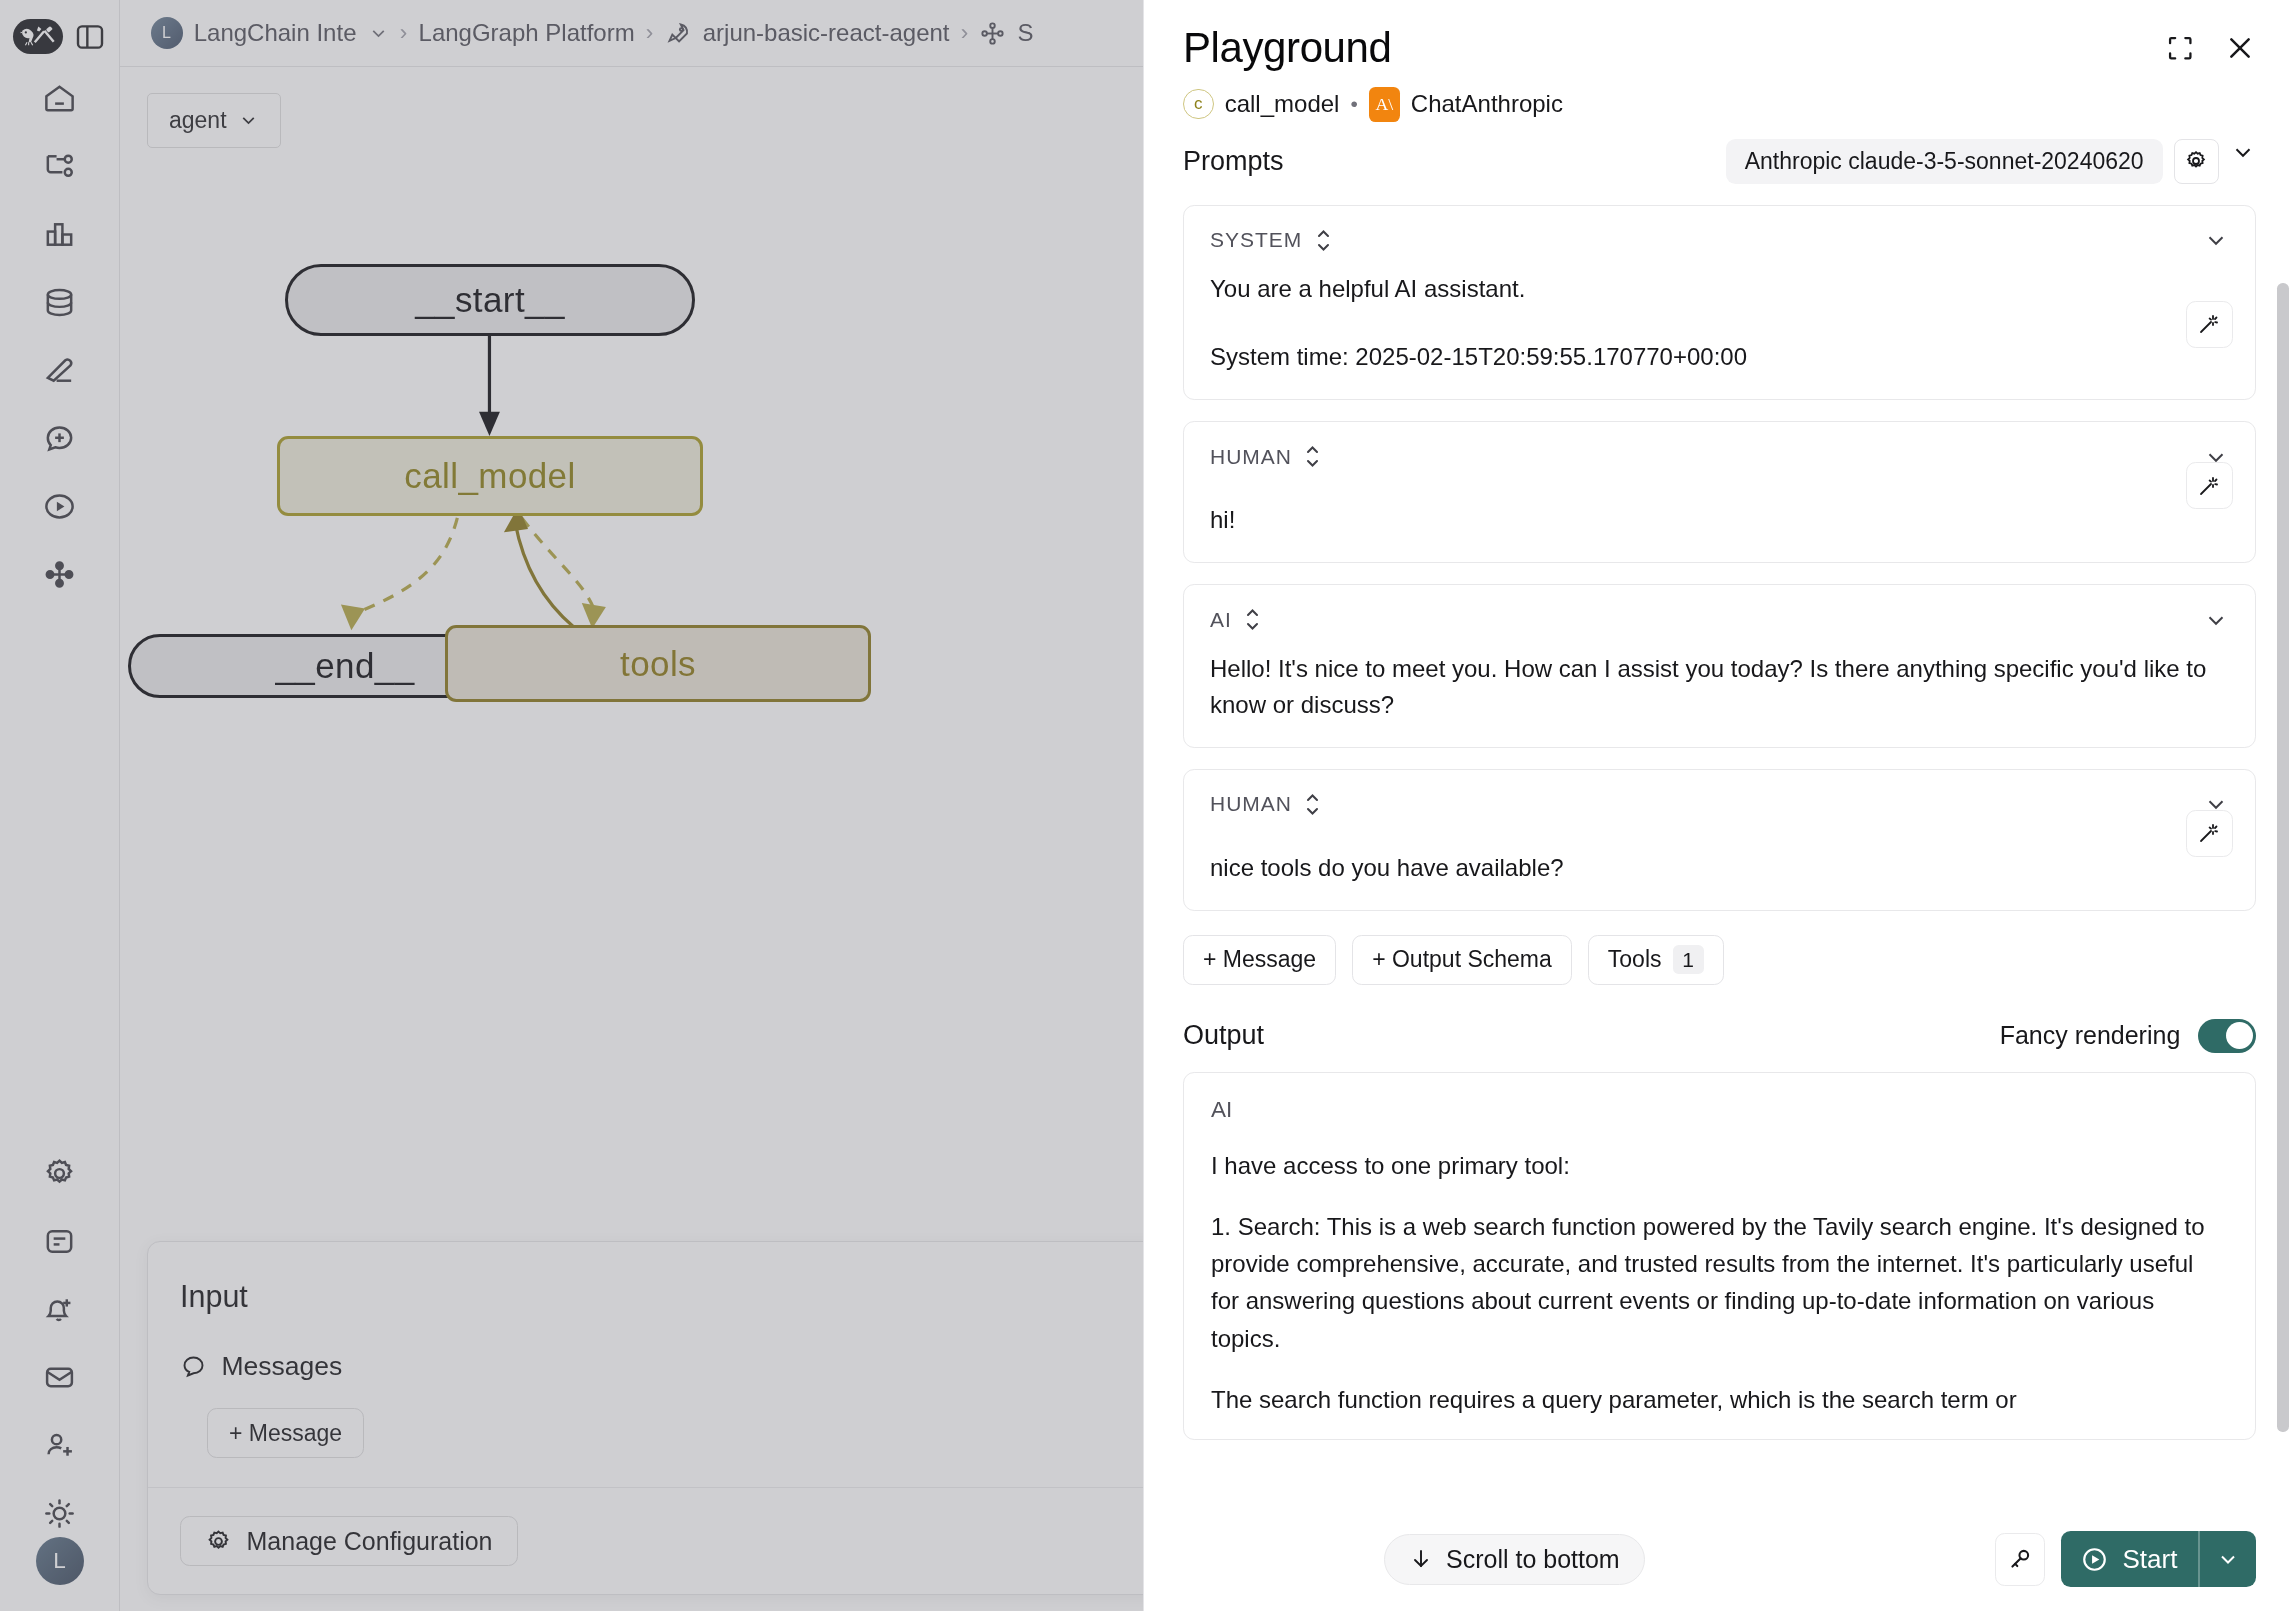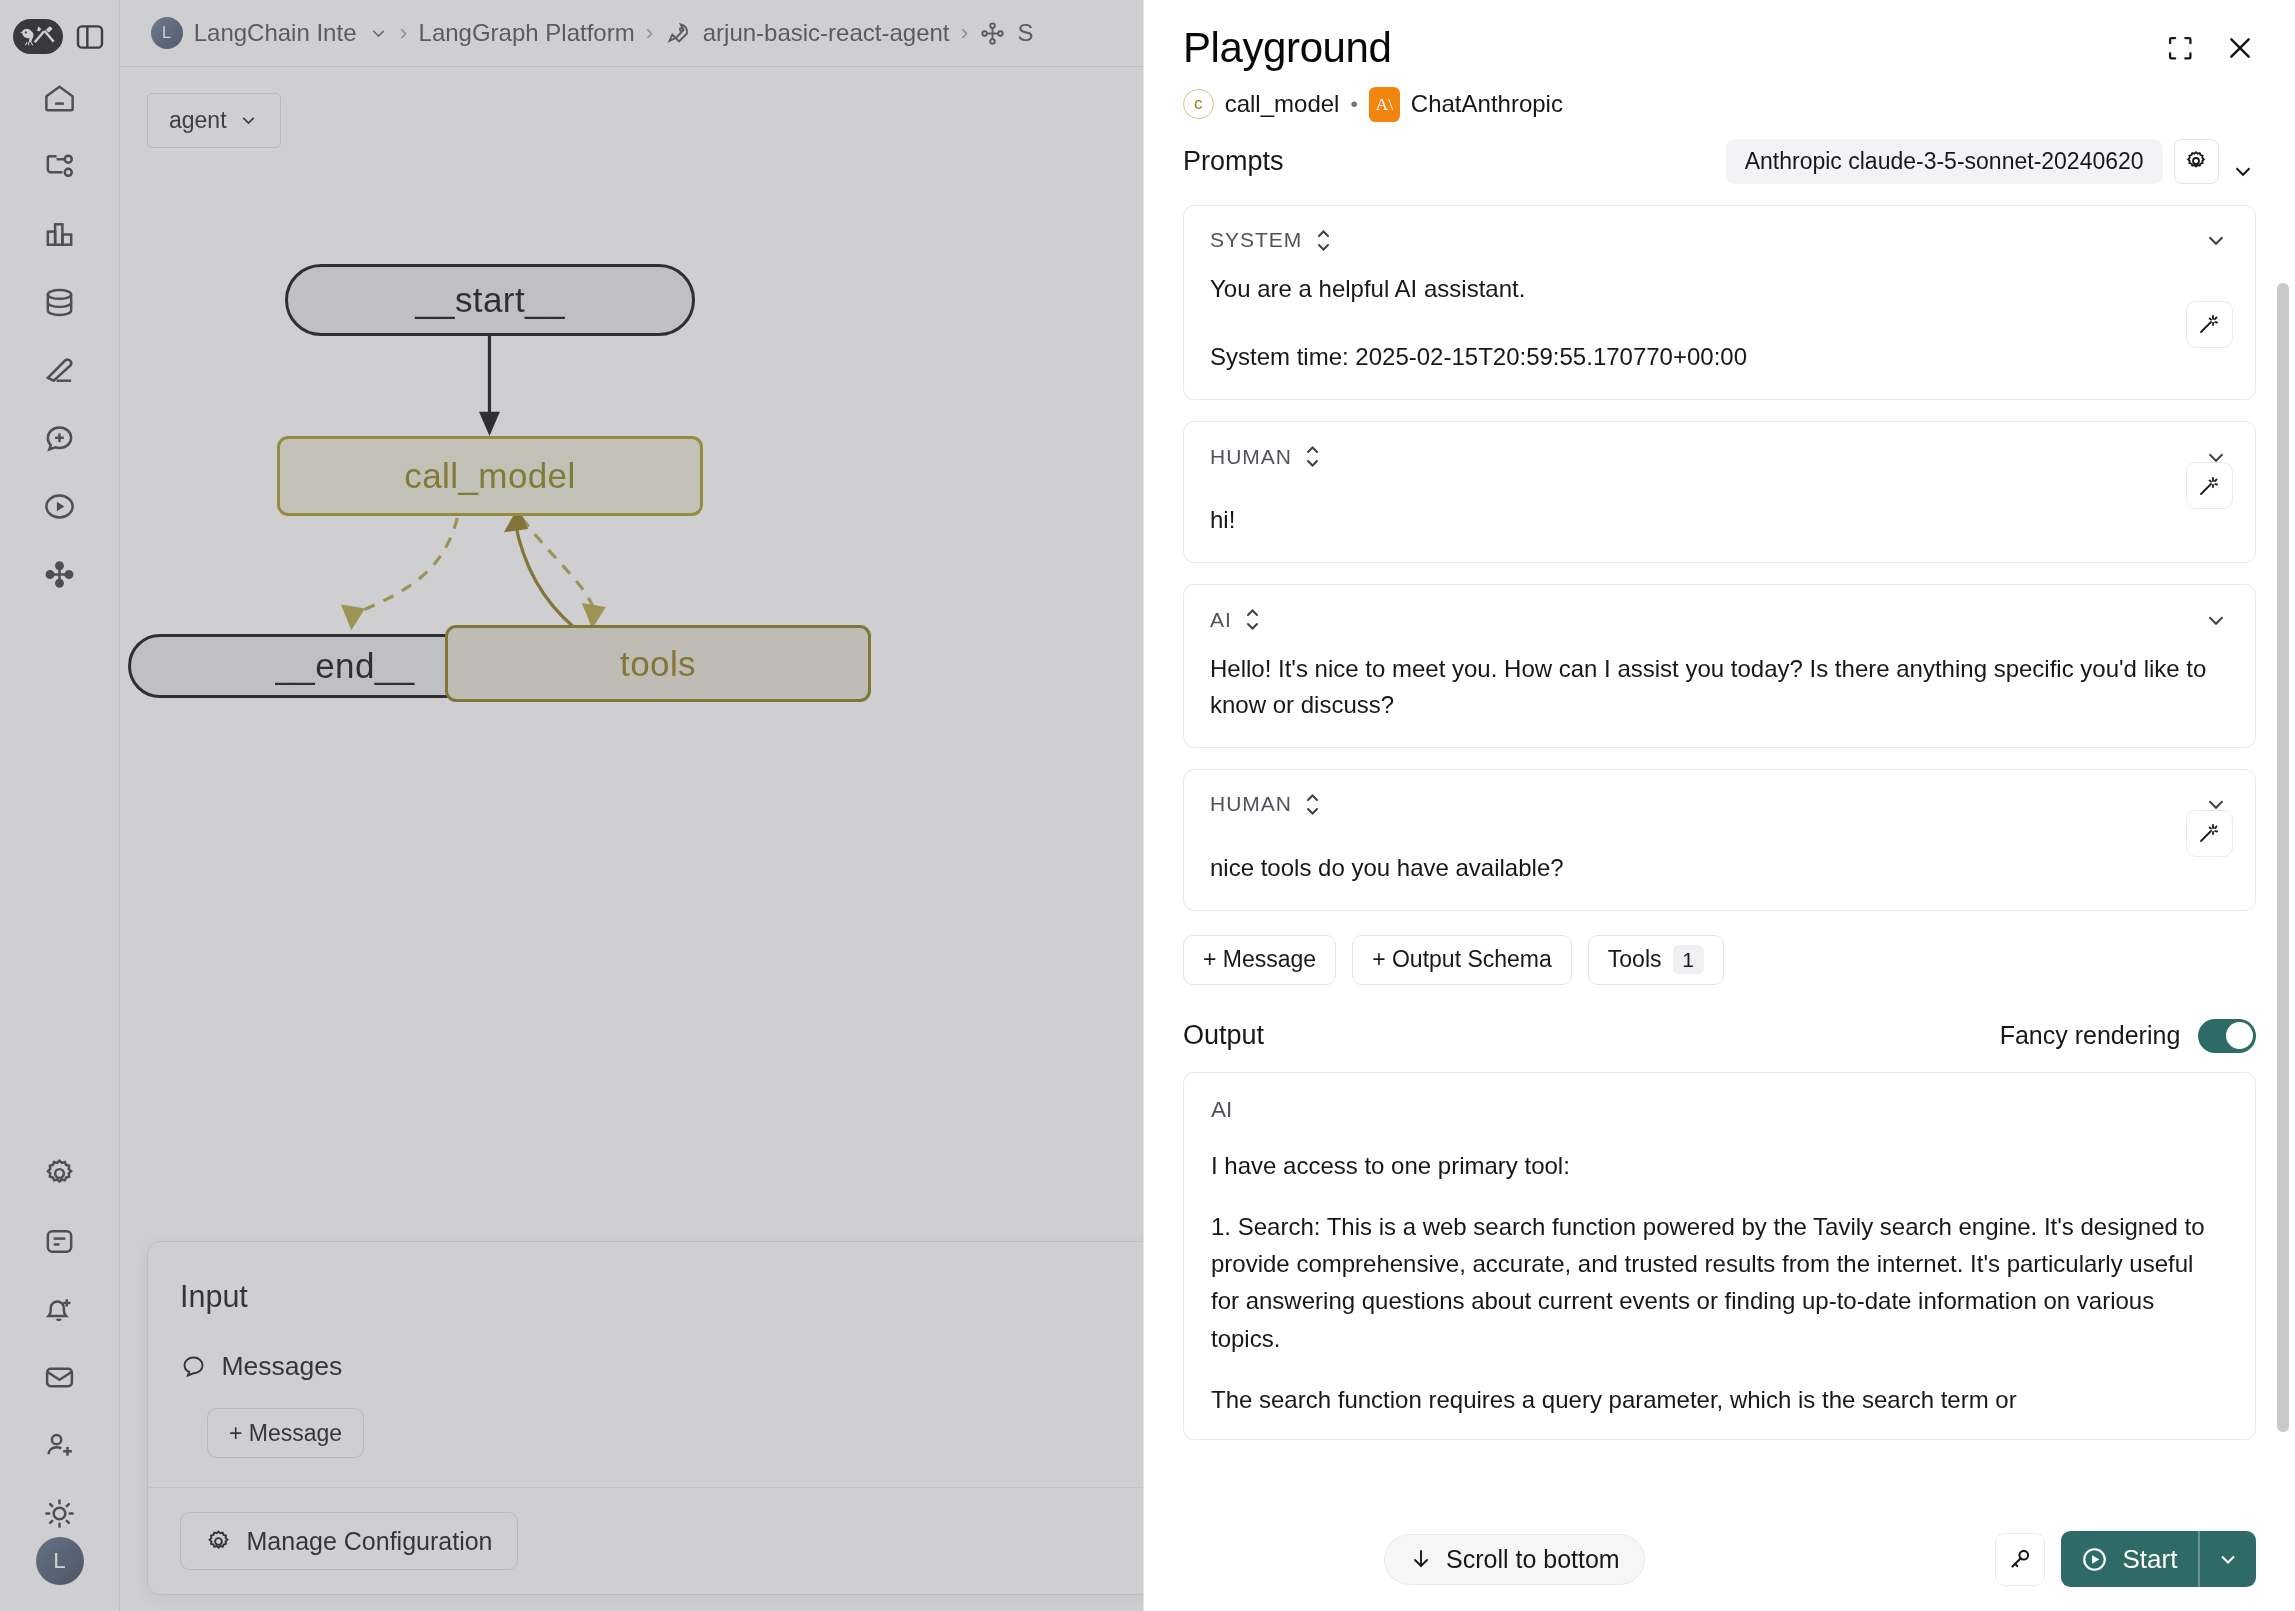--- a/index.html
+++ b/index.html
@@ -99,21 +99,21 @@
     margin-top: 26px; margin-left: 27px; border: 1.6px solid #dededf; border-radius: 9.6px;
     background:#fff; height: 50px; display:inline-flex; align-items:center; gap:9.6px;
     padding: 0 21px; font-size: 23px; color:#18181b;
   }
   .input-card-foot {
     border-top: 1.6px solid #ececee; padding: 24px 32px;
     display:flex; align-items:center; justify-content:space-between;
   }
   .btn-outline {
     border: 1.6px solid #dededf; border-radius: 9.6px; background:#fff;
-    height: 58px; display:inline-flex; align-items:center; gap:14.5px;
+    height: 50px; display:inline-flex; align-items:center; gap:14.5px;
     padding: 0 24px; font-size: 25px; color:#18181b;
   }
   .btn-teal {
     background: #2f6b66; color:#fff; border-radius: 9.6px; height: 58px;
     display:inline-flex; align-items:center; gap:14.5px; padding: 0 27px; font-size: 25px;
   }
 
   
   .overlay {
     position: absolute; left: 0; top: 0; width: 1144px; height: 1611px;
@@ -141,21 +141,21 @@
     color:#fff; font-size: 17.7px; display:flex; align-items:center; justify-content:center;
     font-family: "Liberation Serif", serif;
   }
 
   .panel-scroll {
     flex: 1 1 auto; overflow: hidden; position: relative;
     padding: 0 39px;
   }
   .sec-row { display:flex; align-items:center; justify-content:space-between; margin-top: 17px; }
   .sec-label { font-size: 27px; color:#18181b; }
-  .model-pick { display:flex; align-items:flex-end; gap: 11.2px; }
+  .model-pick { display:flex; align-items:flex-start; gap: 11.2px; }
   .model-pill {
     background:#f3f3f5; border-radius: 9.6px; height: 45px; display:flex; align-items:center;
     padding: 0 19px; font-size: 23px; color:#18181b; white-space: nowrap;
   }
   .icon-sq {
     width: 45px; height: 45px; border: 1.6px solid #e4e4e7; border-radius: 8px;
     display:flex; align-items:center; justify-content:center; background:#fff;
   }
 
   .msg-card {

